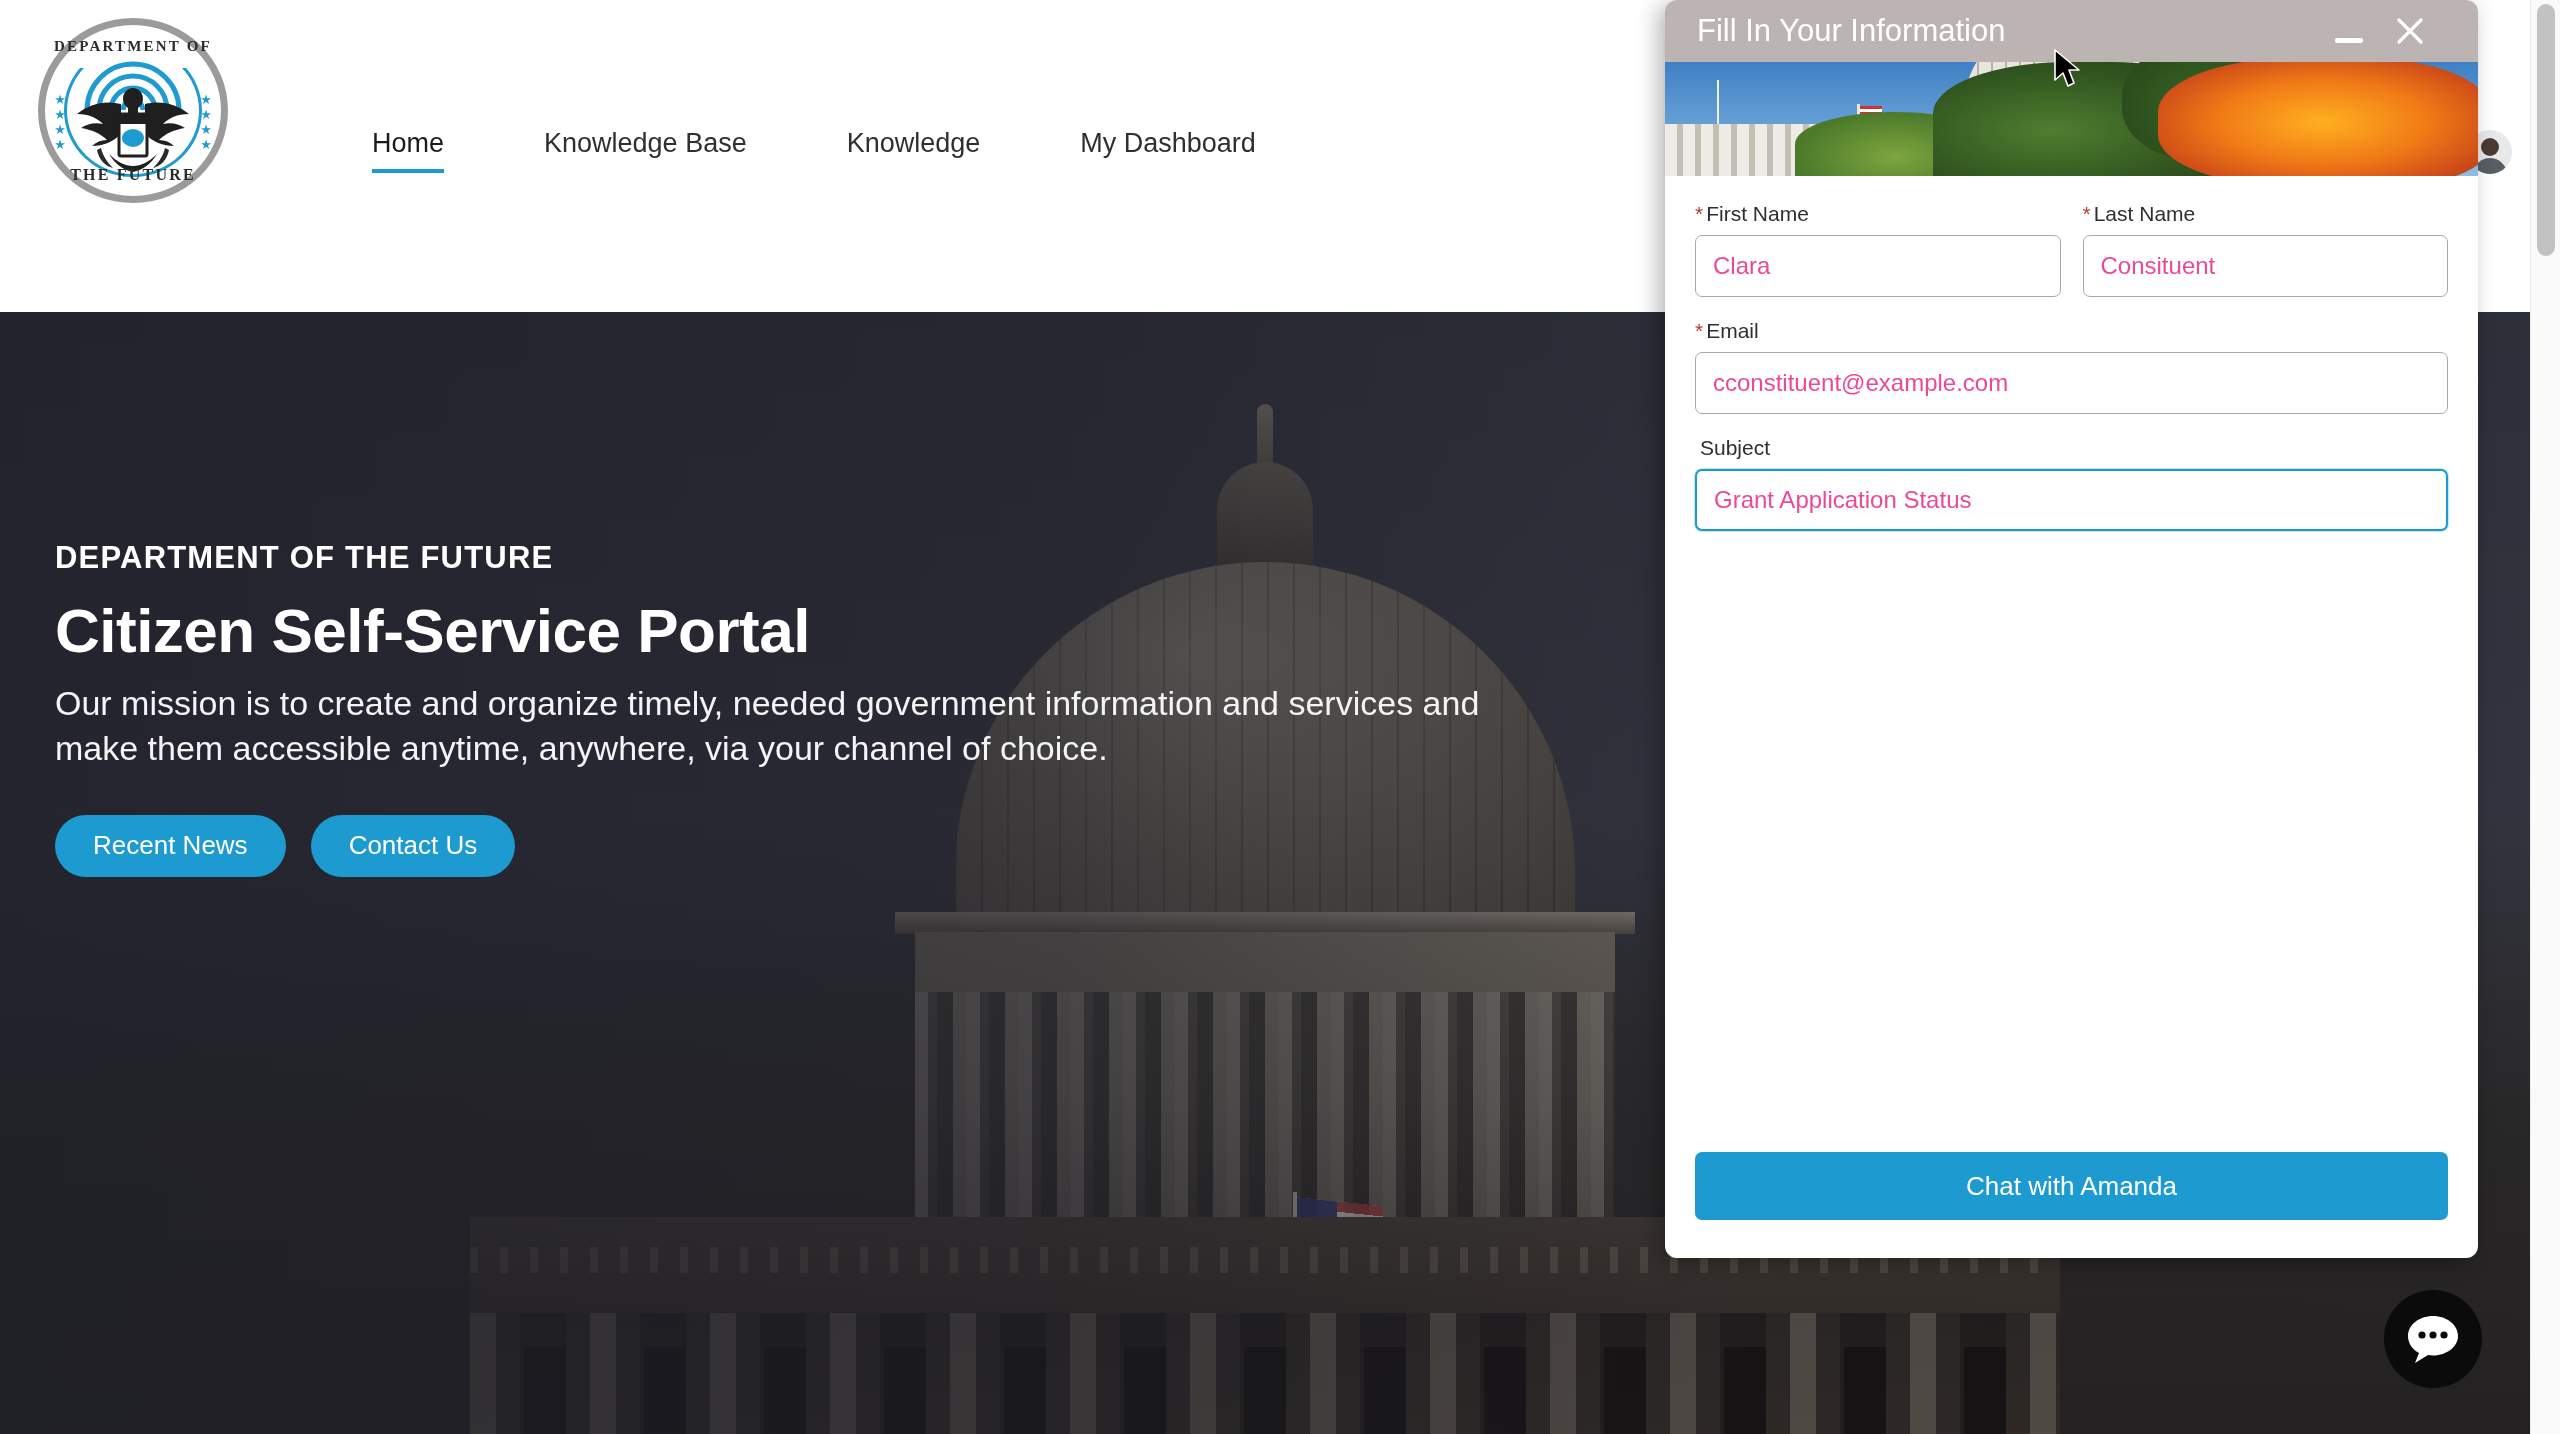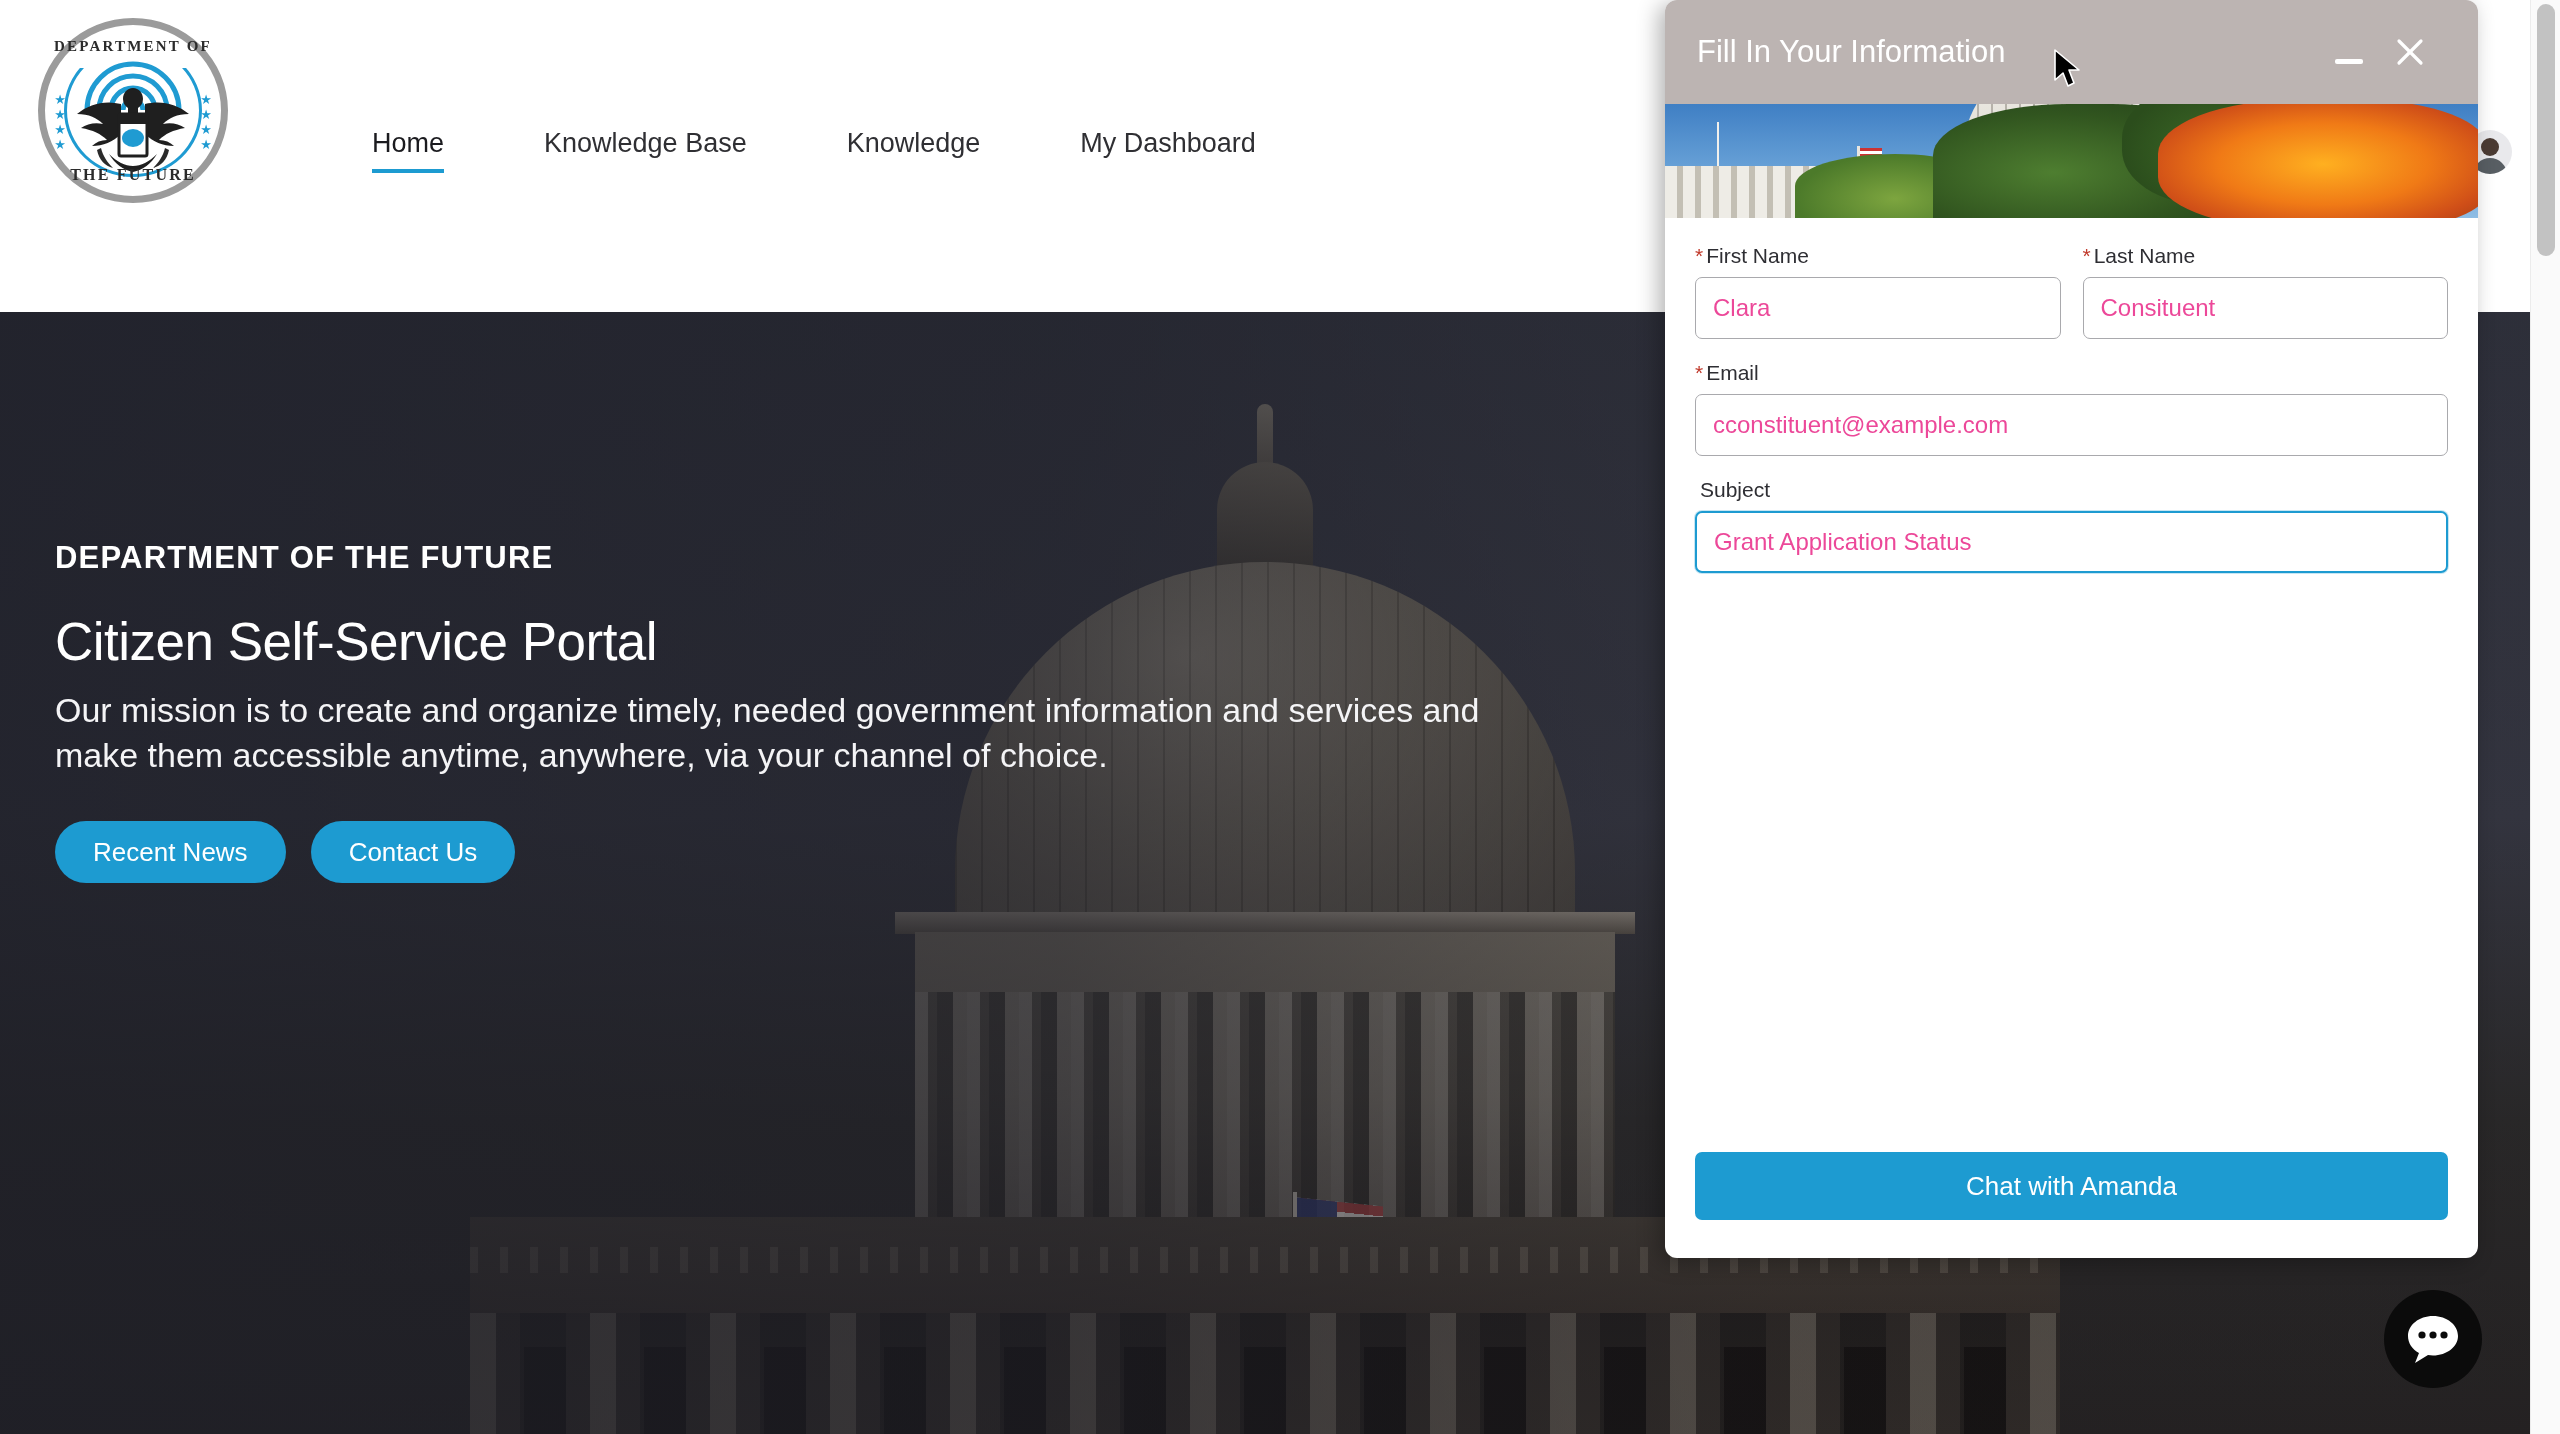--- a/index.html
+++ b/index.html
@@ -91,21 +91,21 @@
   .flagpole { position:absolute; left: 50%; margin-left: 28px; top: 880px; width: 4px; height: 250px; background:#b9b2a6; }
   .flag { position:absolute; left: 50%; margin-left: 32px; top: 890px; width: 86px; height: 130px;
     background:
       repeating-linear-gradient(180deg, #b03a3a 0 10px, #efe8e2 10px 20px);
     opacity: .82; transform: skewY(6deg); }
   .flag .canton { position:absolute; left:0; top:0; width: 40px; height: 64px; background:#2b3570; }
   .hero-scrim { position:absolute; inset:0; background: linear-gradient(90deg, rgba(30,31,40,0.80) 0%, rgba(30,31,40,0.62) 42%, rgba(30,31,40,0.30) 70%, rgba(30,31,40,0.25) 100%); }
 
   #hero-content { position: absolute; left: 55px; top: 228px; width: 1560px; z-index: 3; }
   #hero-eyebrow { font-size: 31px; font-weight: 700; letter-spacing: 1.2px; color: #ffffff; }
-  #hero-title { margin-top: 38px; font-size: 53px; font-weight: 400; color: #ffffff; letter-spacing: -0.5px; line-height: 1.05; }
+  #hero-title { margin-top: 22px; font-size: 62px; font-weight: 700; color: #ffffff; letter-spacing: -0.5px; line-height: 1.05; }
   #hero-sub { margin-top: 18px; font-size: 34px; line-height: 1.32; color: #f4f4f6; font-weight: 400; max-width: 1470px; }
   #hero-buttons { margin-top: 44px; display: flex; gap: 25px; }
   .pill-btn {
     background: #1d9bd1; color: #ffffff; border: none; border-radius: 40px;
     padding: 0 38px; height: 62px; font-size: 26px; font-family: "Liberation Sans", sans-serif;
     cursor: pointer; display:flex; align-items:center; justify-content:center;
   }
 
   
   #chat-launcher {
@@ -115,21 +115,21 @@
   }
 
   
   #chat-panel {
     position: absolute; left: 1665px; top: 0; width: 813px; height: 1258px;
     background: #ffffff; border-radius: 12px; overflow: hidden; z-index: 20;
     box-shadow: -6px 4px 22px rgba(0,0,0,0.30);
     display: flex; flex-direction: column;
   }
   #chat-header {
-    height: 104px; background: #bcb4b2; position: relative; flex: 0 0 auto;
+    height: 62px; background: #bcb4b2; position: relative; flex: 0 0 auto;
   }
   #chat-title {
     position: absolute; left: 32px; top: 50%; transform: translateY(-50%);
     color: #ffffff; font-size: 31px; font-weight: 400;
   }
   .hdr-btn { position: absolute; top: 50%; transform: translateY(-50%); cursor: pointer; }
   #chat-minimize { right: 112px; width: 34px; height: 34px; }
   #chat-minimize::after { content:""; position:absolute; left: 3px; bottom: 5px; width: 28px; height: 5px; background:#ffffff; border-radius: 2px; }
   #chat-close { right: 50px; width: 36px; height: 36px; }
 

